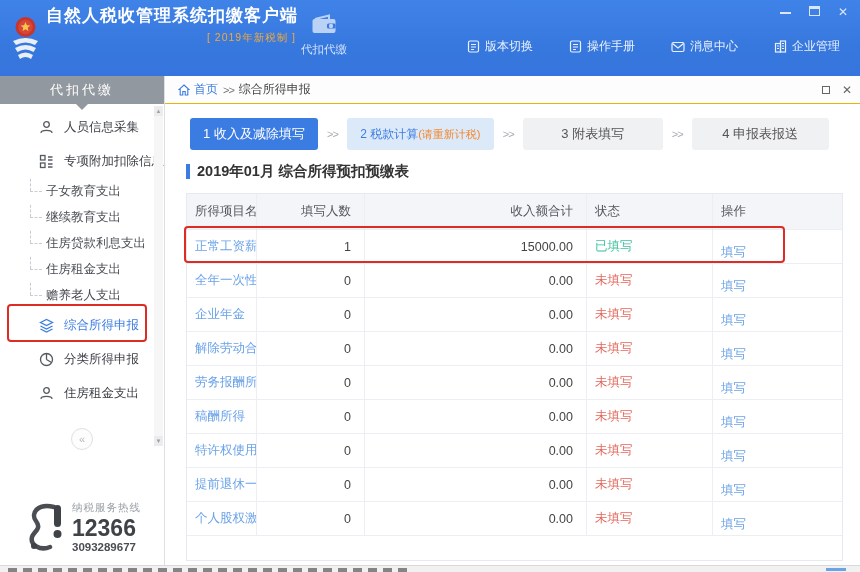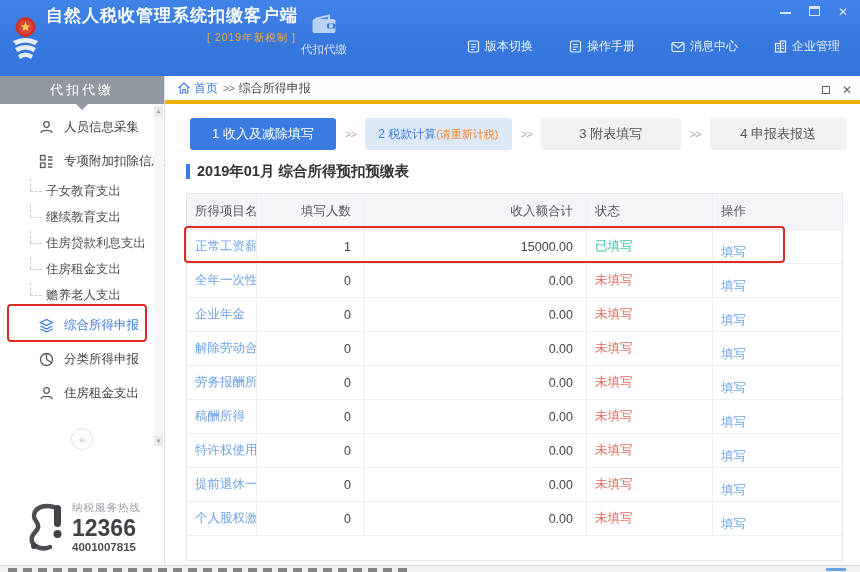--- a/index.html
+++ b/index.html
@@ -60,33 +60,33 @@
   .hot-label { color:#9aa0a6; font-size:10.5px; letter-spacing:1px; white-space:nowrap; }
   .hot-number { color:#3f4348; font-size:23px; font-weight:bold; line-height:26px; }
   .hot-sub { color:#4a4e53; font-size:11.5px; font-weight:bold; }
 
   
   .redbox { position:absolute; border:2.5px solid #dd2c23; border-radius:4px; pointer-events:none; z-index:30; }
   .redbox.side { left:7px; top:228px; width:140px; height:38px; }
 
   
   .main { position:absolute; left:165px; top:76px; right:0; bottom:7px; background:#fff; }
-  .crumbbar { position:relative; height:28px; border-bottom:4px solid #eab308; background:#fdfdfd;
+  .crumbbar { position:relative; height:28px; border-bottom:1px solid #eab308; background:#fdfdfd;
     display:flex; align-items:center; padding-left:13px; gap:5px; }
   .crumb-home { display:flex; align-items:center; gap:4px; color:#3b7ce2; font-size:12px; cursor:pointer; }
   .crumb-sep { color:#777; font-size:11px; letter-spacing:-1px; }
   .crumb-cur { color:#444; font-size:12px; }
   .crumb-controls { position:absolute; right:8px; top:0; height:28px; display:flex; gap:12px; align-items:center; }
   .cc-box { width:8px; height:8px; border:1.5px solid #666; cursor:pointer; }
   .cc-x { color:#666; font-size:12px; line-height:12px; cursor:pointer; }
 
   .steps { position:absolute; left:25px; top:42px; display:flex; align-items:center; }
   .step { height:32px; display:flex; align-items:center; justify-content:center; border-radius:3px;
     font-size:13px; cursor:pointer; white-space:nowrap; overflow:hidden; }
-  .step.s1 { width:146px; background:#3b7ce2; color:#fff; }
+  .step.s1 { width:128px; background:#3b7ce2; color:#fff; }
   .step.s2 { width:147px; background:#dbe9f9; color:#3b7ce2; font-size:12px; }
   .step.s2 .note { color:#f5862b; font-size:11px; }
   .step.s3,.step.s4 { background:#f0f1f3; color:#555; }
   .step.s3 { width:140px; }
   .step.s4 { width:137px; }
   .step-sep { color:#a9adb3; font-size:11px; margin:0 9px; letter-spacing:-1px; }
 
   .page-title { position:absolute; left:21px; top:86px; display:flex; align-items:center; gap:7px; }
   .page-title .bar { width:4px; height:15px; background:#3b7ce2; }
   .page-title .txt { font-size:14.5px; font-weight:bold; color:#333; white-space:nowrap; }
@@ -262,21 +262,21 @@
     <div class="hotline">
       <svg width="42" height="52" viewBox="0 0 42 52">
         <path d="M30 6 C14 2 6 12 12 20 C18 28 10 30 8 36 C6 44 16 50 26 46" fill="none" stroke="#4a4e53" stroke-width="4.5" stroke-linecap="round"></path>
         <rect x="30" y="4" width="7" height="22" rx="3.5" fill="#3f4348"></rect>
         <circle cx="33.5" cy="33" r="4" fill="#3f4348"></circle>
         <circle cx="10" cy="45" r="3" fill="#3f4348"></circle>
       </svg>
       <div class="hot-texts">
         <div class="hot-label">纳税服务热线</div>
         <div class="hot-number">12366</div>
-        <div class="hot-sub">4001007815</div>
+        <div class="hot-sub">3093289677</div>
       </div>
     </div>
     <div class="redbox side"></div>
   </div>
 
   <div class="main">
     <div class="crumbbar">
       <span class="crumb-home">
         <svg width="12" height="12" viewBox="0 0 12 12">
           <path d="M6 1 L11 5.5 L9.8 5.5 L9.8 11 L7.2 11 L7.2 7.5 L4.8 7.5 L4.8 11 L2.2 11 L2.2 5.5 L1 5.5 Z" fill="none" stroke="#3b7ce2" stroke-width="1.1"></path>

